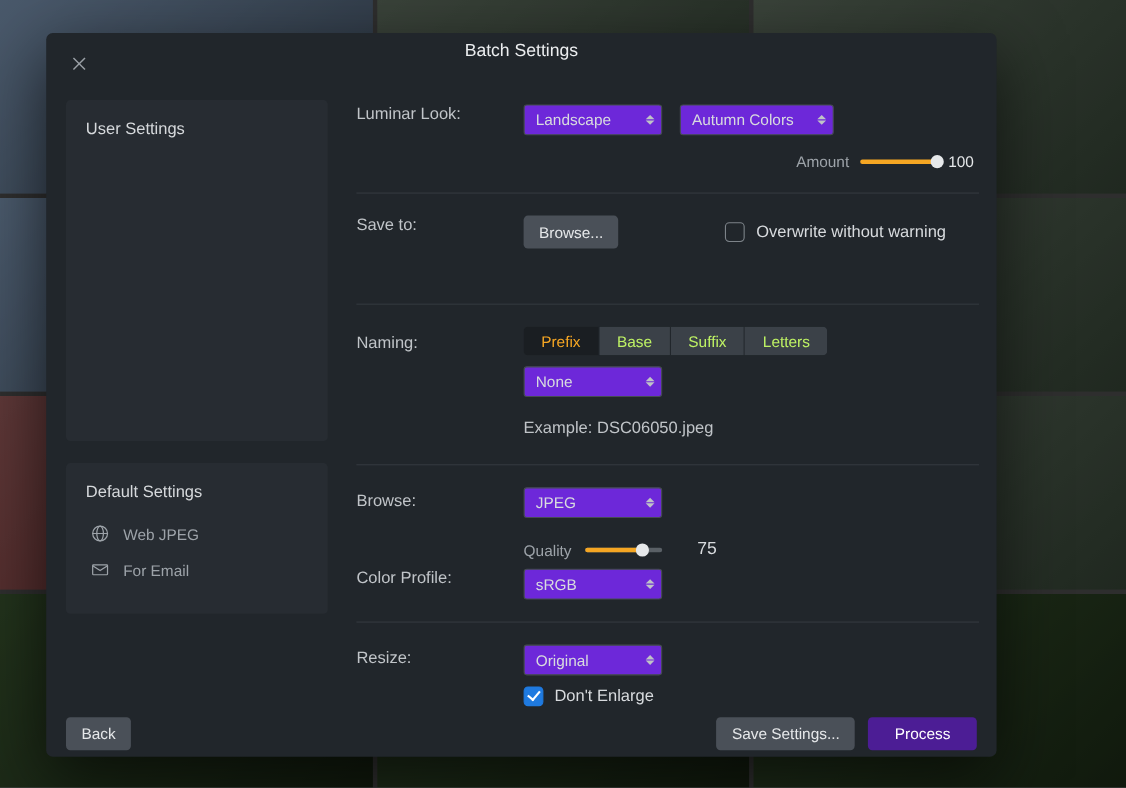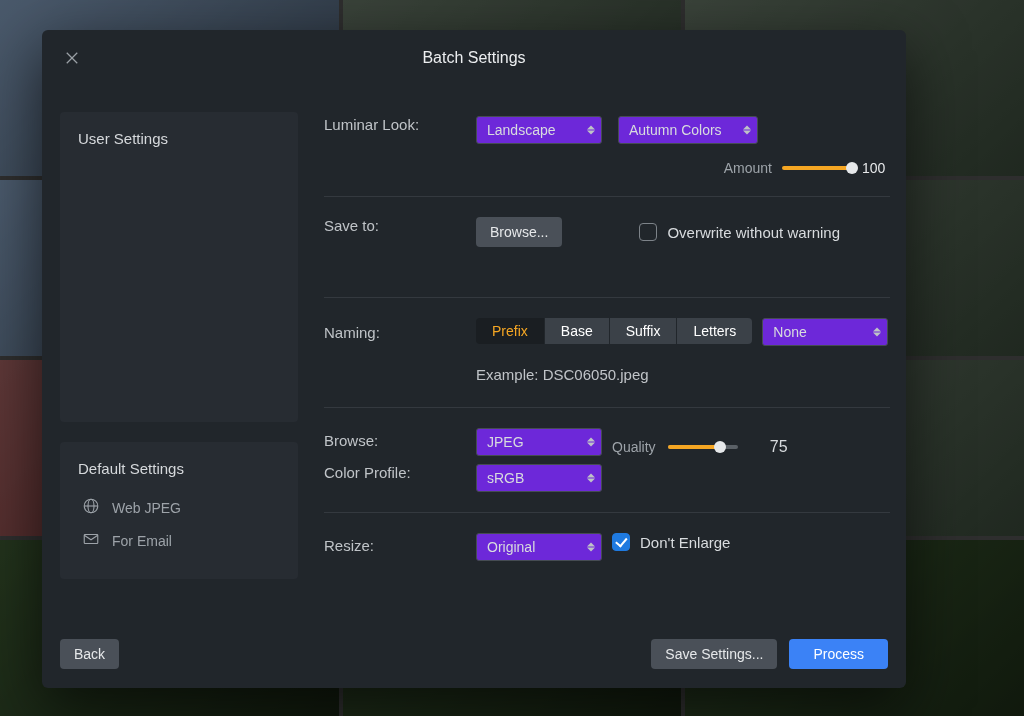--- a/index.html
+++ b/index.html
@@ -110,21 +110,21 @@
     background: #4a5058;
     border: none;
     border-radius: 4px;
     height: 30px;
     padding: 0 14px;
     color: #e6e8ea;
     font-size: 14px;
     cursor: pointer;
     display: inline-flex; align-items: center;
   }
-  .btn.primary { background: #3b82f6; color: #fff; padding: 0 24px; }
+  .btn.primary { background: #4c1d95; color: #fff; padding: 0 24px; }
   .amount-wrap { display: flex; align-items: center; gap: 10px; margin-left: auto; }
   .amount-label { color: #9da3a9; font-size: 14px; }
   .slider {
     position: relative; width: 70px; height: 4px;
     background: #f5a623; border-radius: 2px;
   }
   .slider .thumb {
     position: absolute; top: 50%; width: 12px; height: 12px;
     background: #e6e8ea; border-radius: 50%; transform: translate(-50%,-50%);
   }
@@ -137,26 +137,26 @@
   }
   .checkbox .box {
     width: 18px; height: 18px; border: 1.5px solid #7d8389; border-radius: 4px;
     display: inline-flex; align-items: center; justify-content: center;
   }
   .checkbox.checked .box { background: #1f7ae0; border-color: #1f7ae0; }
   .checkbox.checked .box::after {
     content: ""; width: 5px; height: 9px;
     border: solid #fff; border-width: 0 2px 2px 0; transform: rotate(40deg) translate(-1px,-1px);
   }
-  .overwrite-wrap { margin-left: auto; margin-right: 50px; padding-left: 12px; }
+  .overwrite-wrap { margin-left: auto; margin-right: 30px; padding-left: 12px; }
   .seg {
     display: inline-flex; border-radius: 4px; overflow: hidden;
   }
   .seg .seg-btn {
-    background: #3b4148; color: #ffffff;
+    background: #3b4148; color: #bef264;
     padding: 5px 16px; font-size: 14px; cursor: pointer;
     border-right: 1px solid #21262b;
   }
   .seg .seg-btn:last-child { border-right: none; }
   .seg .seg-btn.active { background: #1a1e22; color: #f5a623; }
   .example { color: #c0c4c8; font-size: 15px; padding: 10px 0 4px 0; }
   .quality-row { display: flex; align-items: center; gap: 12px; padding-top: 10px; }
   .quality-label { color: #9da3a9; font-size: 14px; }
   .q-slider {
     position: relative; width: 70px; height: 4px;
@@ -168,21 +168,21 @@
     background: #e6e8ea; border-radius: 50%; transform: translate(-50%,-50%);
   }
   .q-value { color: #d8dbde; font-size: 16px; min-width: 26px; text-align: right; margin-left: 12px;}
   .modal-footer {
     height: 68px;
     display: flex; align-items: center;
     padding: 0 18px;
     gap: 12px;
   }
   .footer-spacer { flex: 1; }
-  .stack { display: flex; flex-direction: row; gap: 10px; align-items: flex-start; }
+  .stack { display: flex; flex-direction: column; gap: 10px; align-items: flex-start; }
 </style>
 </head>
 <body>
 
 <div class="bg-grid">
   <div class="cell"></div>
     <div class="cell"></div>
     <div class="cell"></div>
   <div class="cell"></div>
     <div class="cell"></div>

